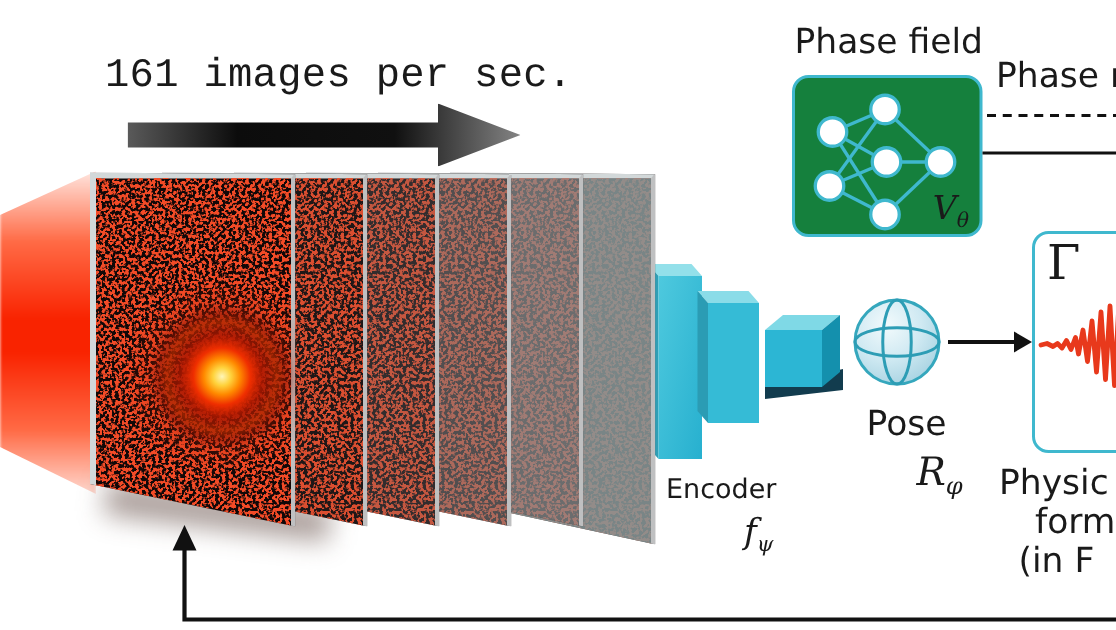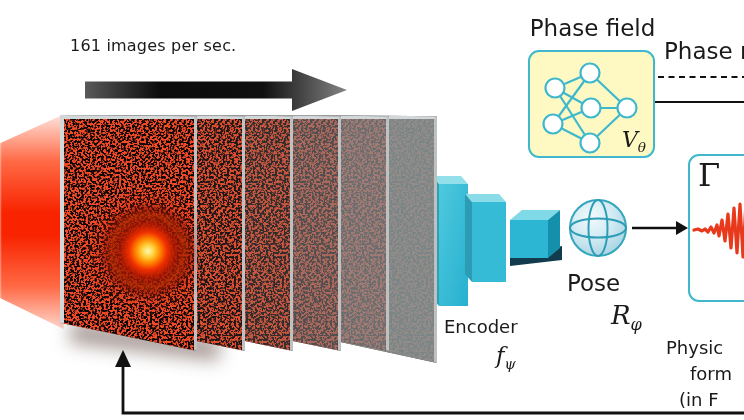--- a/index.html
+++ b/index.html
@@ -2,21 +2,21 @@
 <html style="--accent_teal: #3fb8ce; --encoder_cyan: #35bbd6; --signal_red: #e8391c; --beam_red: #f92300; --arrow_black: #1a1a1a;"><head>
 <meta charset="utf-8">
 <style>
   html,body{margin:0;padding:0;}
   #canvas{
     position:relative; width:744px; height:420px; background:#ffffff;
     overflow:hidden; font-family:"DejaVu Sans", sans-serif; color:#1a1a1a;
   }
   .abs{position:absolute;}
   
-  #throughput-label{left:70px; top:36px; font-size:16px; letter-spacing:.2px;}
+  #throughput-label{left:70px; top:36px; font-size:27px; letter-spacing:.2px;font-family:Liberation Mono, monospace;}
   #throughput-arrow{
     left:85px; top:69px; width:262px; height:42px;
     background:linear-gradient(90deg,#5a5a5a 0%,#0c0c0c 28%,#101010 68%,#848484 100%);
     clip-path:polygon(0 30%,79% 30%,79% 0,100% 50%,79% 100%,79% 70%,0 70%);
   }
   
   #beam-cone{
     left:0; top:112px; width:64px; height:224px;
     background:linear-gradient(180deg, rgba(255,140,110,.18) 0%, #ff6a45 22%, #f92300 45%, #f92300 55%, #ff6a45 78%, rgba(255,140,110,.18) 100%);
     clip-path:polygon(0 14%,100% 1%,100% 97%,0 83%);
@@ -47,41 +47,41 @@
   #diffraction-spot{left:34px; top:82px; width:100px; height:100px; border-radius:50%;
     background:radial-gradient(closest-side, #fff6b8 0%, #ffd23c 12%, #ff8a00 24%, #ef2e00 38%, rgba(170,22,0,.8) 54%, rgba(90,10,0,.35) 72%, transparent 100%);}
   
   #encoder-blocks{left:428px; top:168px;}
   #encoder-label{left:444px; top:316px; font-size:18px;}
   .math{font-family:"DejaVu Serif", serif; font-style:italic;}
   .math sub{font-size:.62em; font-style:italic;}
   #encoder-symbol{left:496px; top:342px; font-size:23px;}
   
   #pose-sphere{left:565px; top:196px;}
-  #pose-label{left:567px; top:270px; width:64px; text-align:left; font-size:23px;}
+  #pose-label{left:567px; top:270px; width:64px; text-align:right; font-size:23px;}
   #pose-symbol{left:611px; top:300px; font-size:26px;}
   
   #neural-field-title{left:520px; top:15px; width:145px; text-align:center; font-size:23px;}
   #neural-field-box{
     left:528px; top:50px; width:127px; height:108px; box-sizing:border-box;
-    border:2.5px solid var(--accent_teal,#3fb8ce); border-radius:11px; background:#fef9c3;
+    border:2.5px solid var(--accent_teal,#3fb8ce); border-radius:11px; background:#15803d;
   }
   #neural-field-symbol{position:absolute; right:7px; bottom:1px; font-size:22px;}
   
   #phase-label{left:664px; top:38px; font-size:23px; white-space:nowrap;}
   #phase-dashed-line{left:658px; top:76px; width:90px; border-top:2.5px dashed #111;}
   #phase-solid-line{left:655px; top:101px; width:92px; border-top:2.8px solid #111;}
   
   #physics-model-box{
     left:688px; top:154px; width:86px; height:148px; box-sizing:border-box;
     border:2.5px solid var(--accent_teal,#3fb8ce); border-radius:11px; background:#fff;
   }
   #gamma-symbol{position:absolute; left:8px; top:0px; font-family:"DejaVu Serif",serif; font-size:32px; font-style:normal;}
   #pulse-waveform{position:absolute; left:2px; top:36px;}
-  .physics-caption{font-size:18px; white-space:nowrap;margin-top:28px;}
+  .physics-caption{font-size:23px; white-space:nowrap;}
   #physics-caption-1{left:666px; top:309px;}
   #physics-caption-2{left:690px; top:335px;}
   #physics-caption-3{left:679px; top:361px;}
   
   #pose-to-physics-arrow{left:630px; top:216px;}
   #feedback-arrow{left:0; top:340px; z-index:20;}
   svg{display:block; overflow:visible;}
 </style>
 </head>
 <body>

